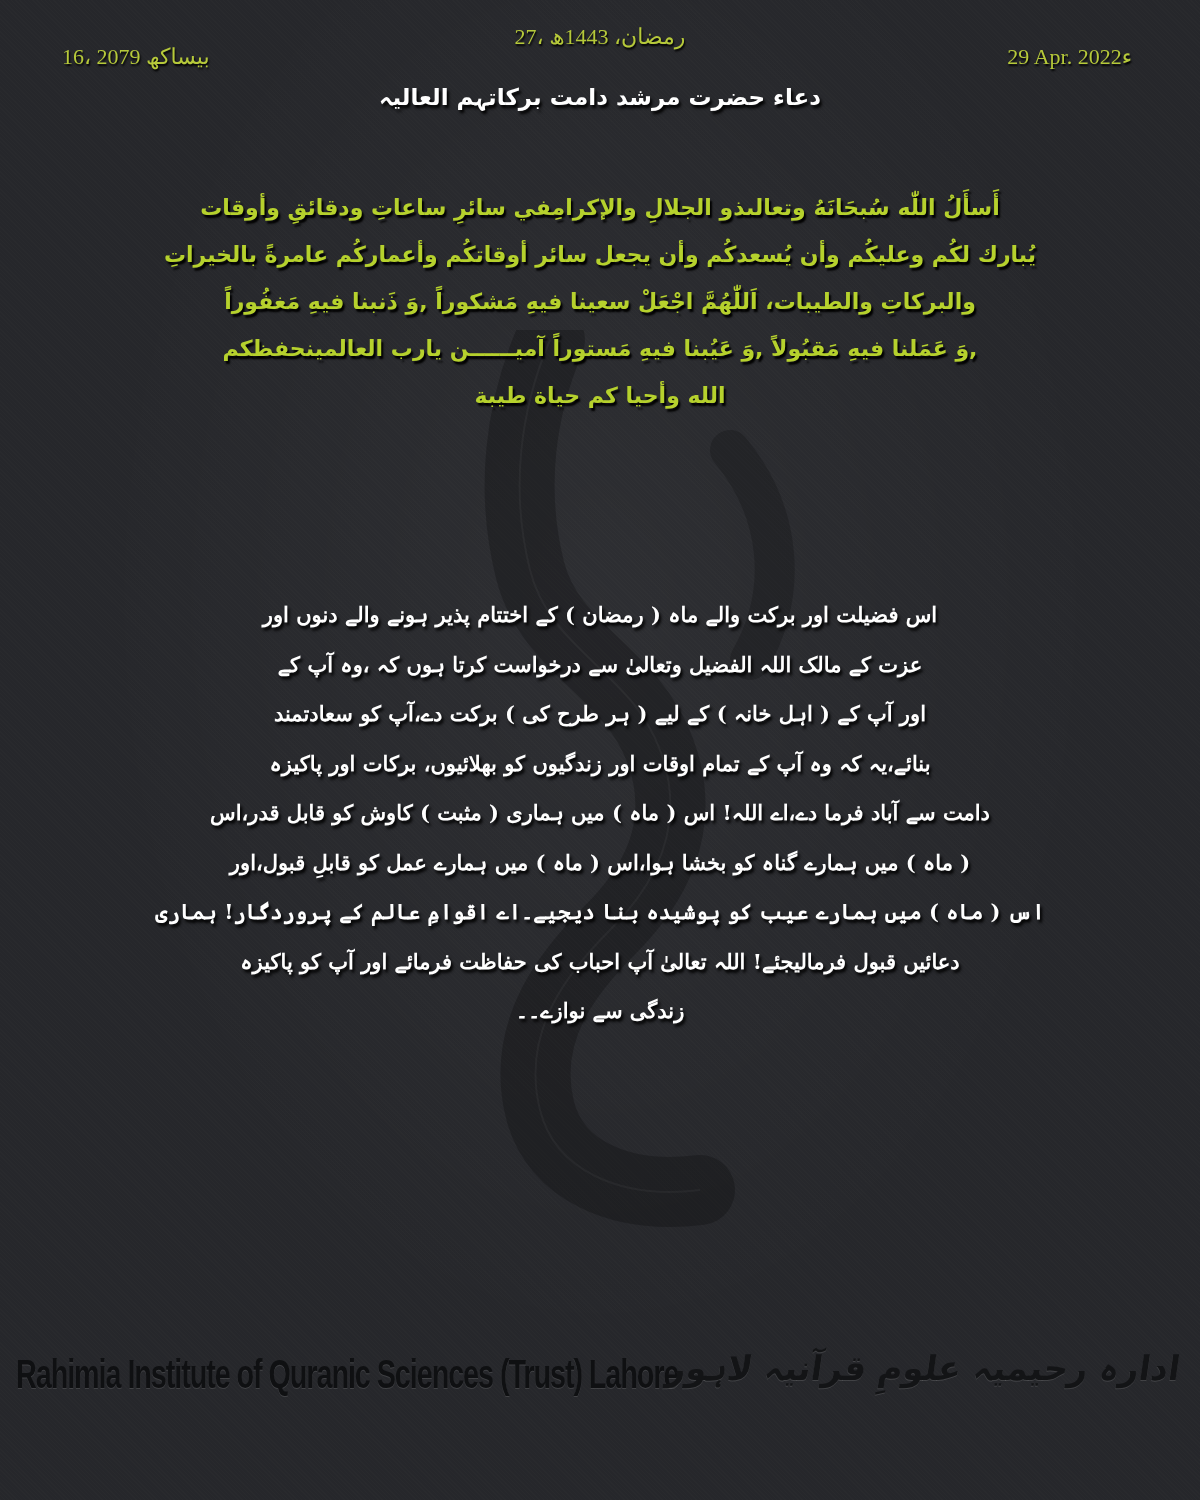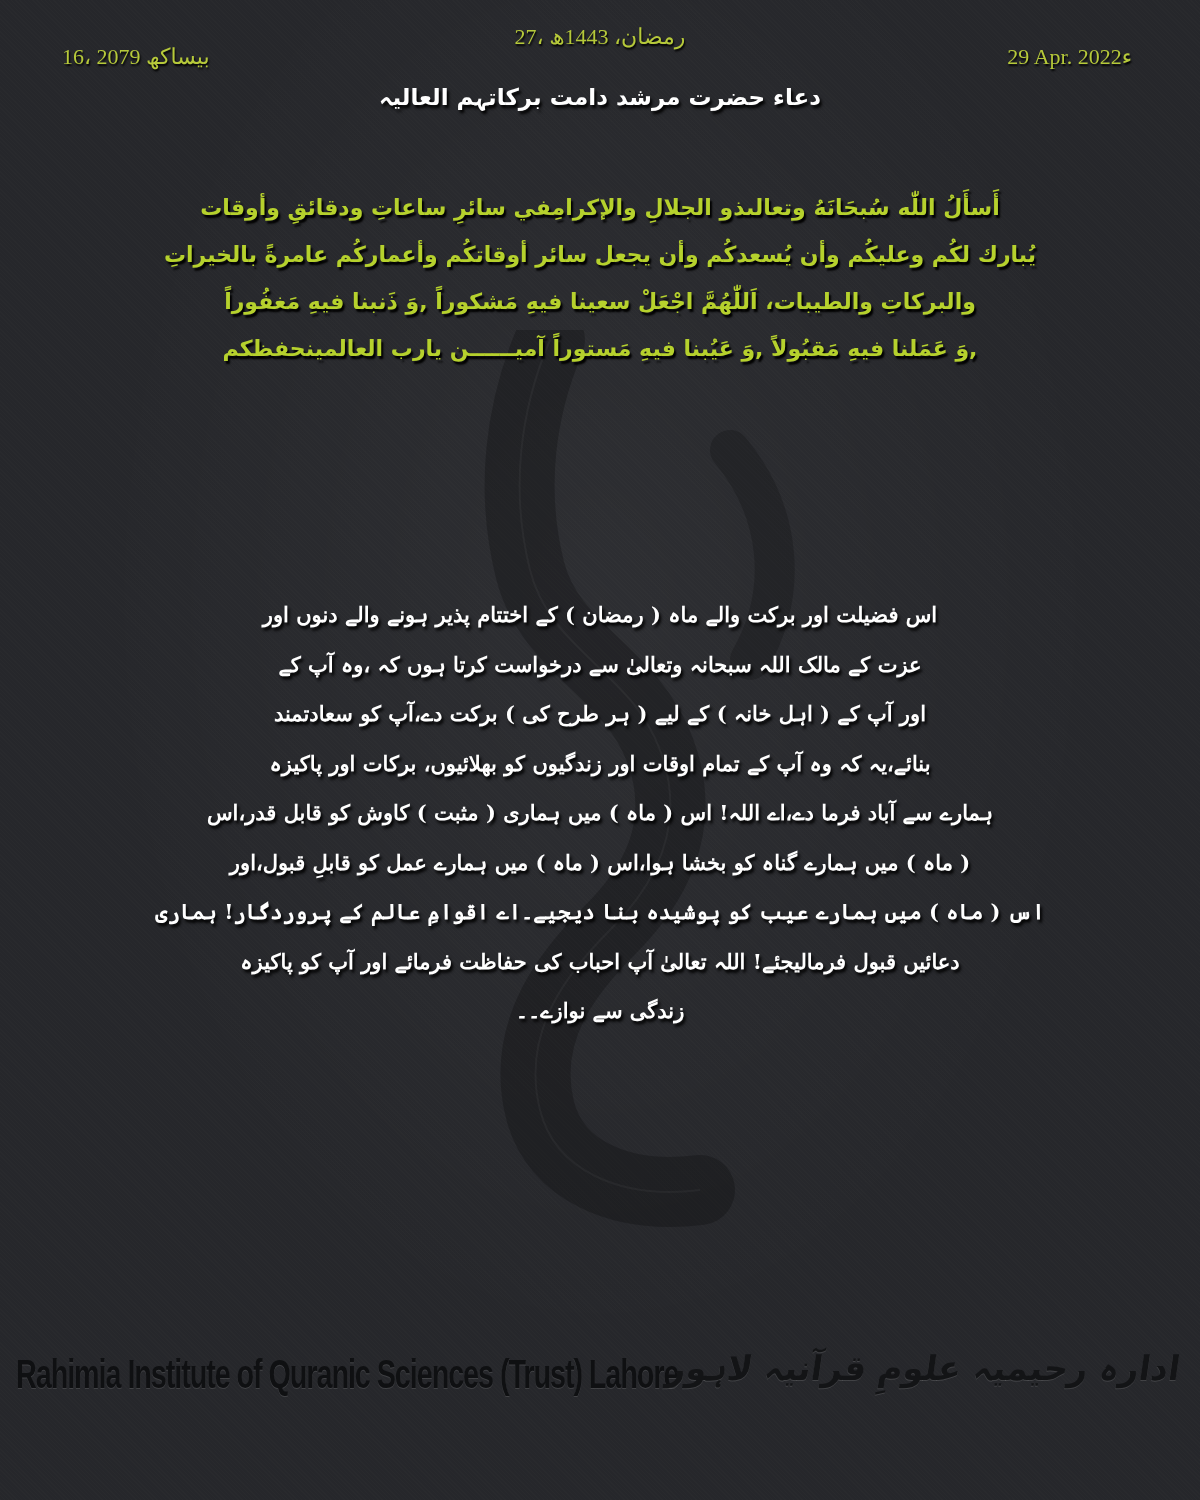--- a/index.html
+++ b/index.html
@@ -141,28 +141,29 @@
 <div class="date-center">27، رمضان، 1443ھ</div>
 <div class="date-right">29 Apr. 2022ء</div>
 
 <div class="title">دعاء حضرت مرشد دامت برکاتہم العالیہ</div>
 
 <div class="arabic-block">
   <span class="arabic-line">أَسأَلُ اللّٰه سُبحَانَهُ وتعالىذو الجلالِ والإكرامِفي سائرِ ساعاتِ ودقائقِ وأوقات</span>
   <span class="arabic-line">يُبارك لكُم وعليكُم وأن يُسعدكُم وأن يجعل سائر أوقاتكُم وأعماركُم عامرةً بالخيراتِ</span>
   <span class="arabic-line">والبركاتِ والطيبات، اَللّٰهُمَّ اجْعَلْ سعينا فيهِ مَشكوراً ,وَ ذَنبنا فيهِ مَغفُوراً</span>
   <span class="arabic-line">,وَ عَمَلنا فيهِ مَقبُولاً ,وَ عَيُبنا فيهِ مَستوراً آميــــــن يارب العالمينحفظكم</span>
+  <span class="arabic-line">الله وأحيا كم حياة طيبة</span>
 </div>
 
 <div class="urdu-block">
   <span class="urdu-line">اس فضیلت اور برکت والے ماہ ( رمضان ) کے اختتام پذیر ہونے والے دنوں اور</span>
-  <span class="urdu-line">عزت کے مالک اللہ سبحانہ وتعالیٰ سے درخواست کرتا ہوں کہ ،وہ آپ کے</span>
+  <span class="urdu-line">عزت کے مالک اللہ الفضيل وتعالیٰ سے درخواست کرتا ہوں کہ ،وہ آپ کے</span>
   <span class="urdu-line">اور آپ کے ( اہل خانہ ) کے لیے ( ہر طرح کی ) برکت دے،آپ کو سعادتمند</span>
   <span class="urdu-line">بنائے،یہ کہ وہ آپ کے تمام اوقات اور زندگیوں کو بھلائیوں، برکات اور پاکیزہ</span>
-  <span class="urdu-line">ہمارے سے آباد فرما دے،اے اللہ! اس ( ماہ ) میں ہماری ( مثبت ) کاوش کو قابل قدر،اس</span>
+  <span class="urdu-line">دامت سے آباد فرما دے،اے اللہ! اس ( ماہ ) میں ہماری ( مثبت ) کاوش کو قابل قدر،اس</span>
   <span class="urdu-line">( ماہ ) میں ہمارے گناہ کو بخشا ہوا،اس ( ماہ ) میں ہمارے عمل کو قابلِ قبول،اور</span>
   <span class="urdu-line">اس ( ماہ ) میں ہمارے عیب کو پوشیدہ بنا دیجیے۔اے اقوامِ عالم کے پروردگار! ہماری</span>
   <span class="urdu-line">دعائیں قبول فرمالیجئے! اللہ تعالیٰ آپ احباب کی حفاظت فرمائے اور آپ کو پاکیزہ</span>
   <span class="urdu-line">زندگی سے نوازے۔۔</span>
 </div>
 
 <div class="footer">
   <div class="footer-en">Rahimia Institute of Quranic Sciences (Trust) Lahore</div>
   <div class="footer-ar">ادارہ رحیمیہ علومِ قرآنیہ لاہور</div>
 </div>

